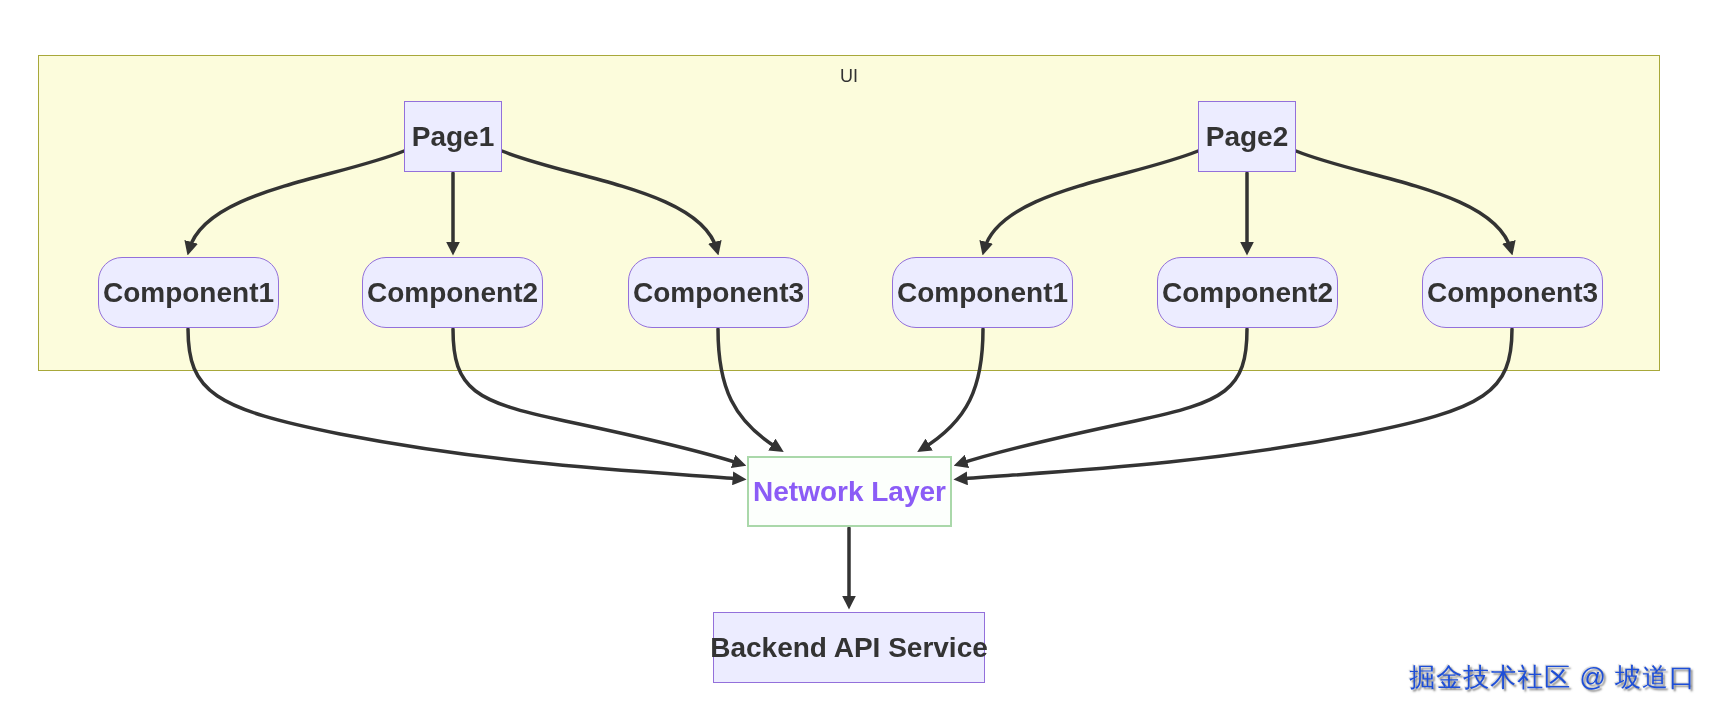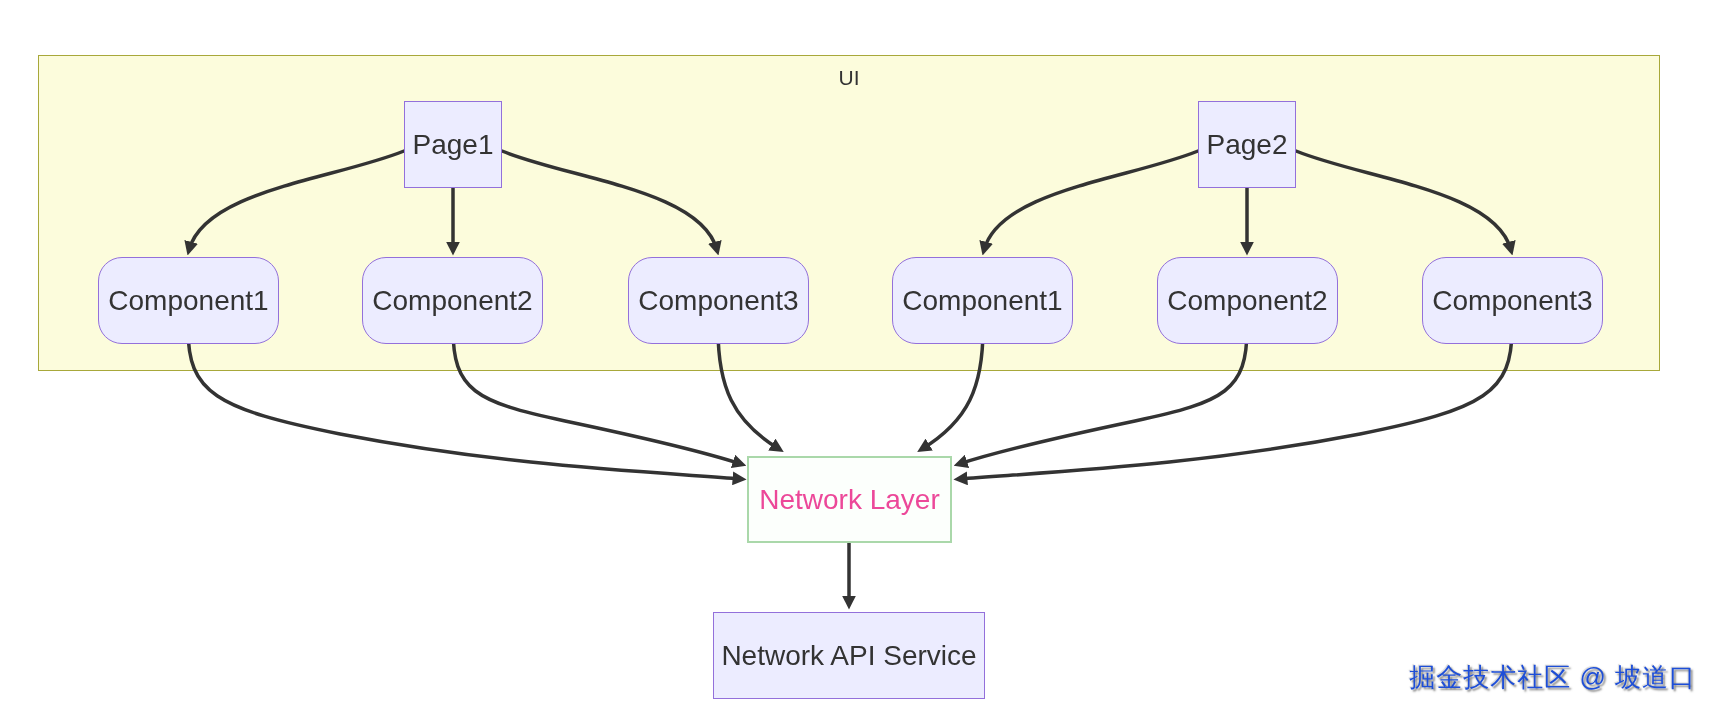--- a/index.html
+++ b/index.html
@@ -24,51 +24,52 @@
     background: #fcfcdc;
     border: 1.5px solid #a8a83a;
     box-sizing: border-box;
   }
   .ui-label {
     position: absolute;
     left: 0;
     right: 0;
     top: 10px;
     text-align: center;
-    font-size: 21px;
+    font-size: 18px;
     color: #333333;
   }
   svg.edges {
     position: absolute;
     left: 0;
     top: 0;
     width: 1716px;
     height: 718px;
     pointer-events: none;
   }
   .node {
     position: absolute;
-    height: 87px;
+    height: 71px;
     box-sizing: border-box;
     display: flex;
     align-items: center;
     justify-content: center;
     font-size: 28px;
     color: #333333;
     background: #ececff;
     border: 1.5px solid #9370db;
     white-space: nowrap;
+    font-weight: bold;
   }
   .node.page   { width: 98px; top: 101px; }
   .node.comp   { width: 181px; top: 257px; border-radius: 24px; }
   .node.network {
     left: 747px; top: 456px; width: 205px;
     background: #fcfffc;
     border: 2px solid #aad8aa;
-    color: #ec4899;
+    color: #8b5cf6;
   }
   .node.backend { left: 713px; top: 612px; width: 272px; }
   .watermark {
     position: absolute;
     right: 20px;
     top: 660px;
     font-size: 26px;
     letter-spacing: 1px;
     color: #1d4ed8;
     text-shadow: 2px 2px 2px rgba(110,110,110,0.85), -1px -1px 1px rgba(150,150,150,0.4);
@@ -111,17 +112,17 @@
   <div class="node page" style="left:1198px;">Page2</div>
 
   <div class="node comp" style="left:98px;">Component1</div>
   <div class="node comp" style="left:362px;">Component2</div>
   <div class="node comp" style="left:628px;">Component3</div>
   <div class="node comp" style="left:892px;">Component1</div>
   <div class="node comp" style="left:1157px;">Component2</div>
   <div class="node comp" style="left:1422px;">Component3</div>
 
   <div class="node network">Network Layer</div>
-  <div class="node backend">Network API Service</div>
+  <div class="node backend">Backend API Service</div>
 
   <div class="watermark">掘金技术社区 @ 坡道口</div>
 
 </div>
 
 </body></html>

